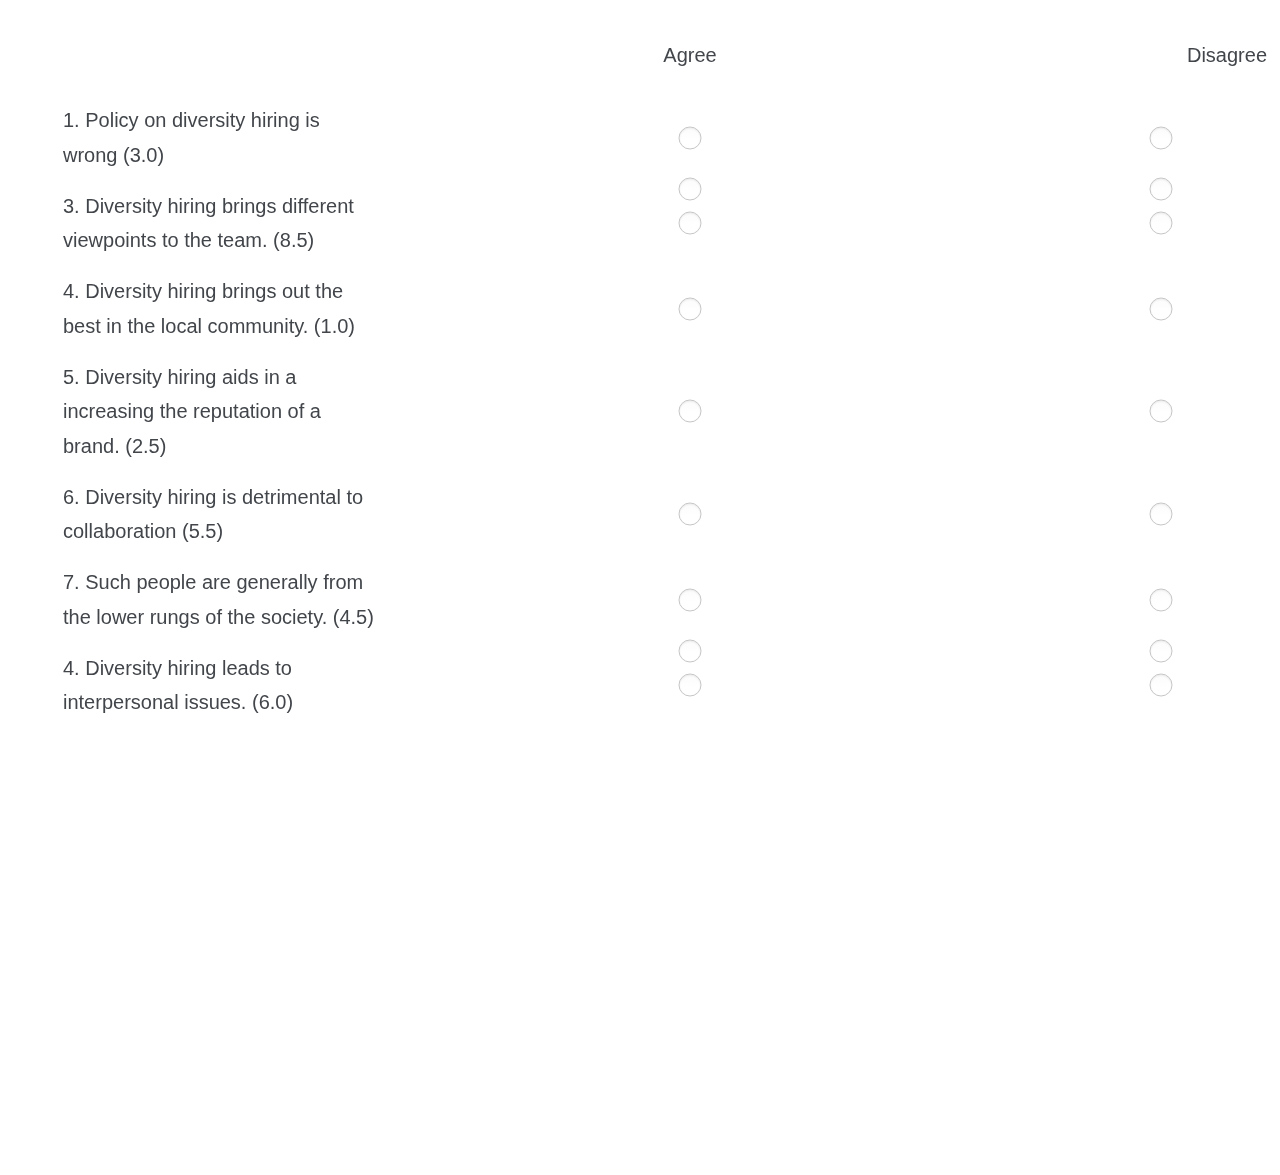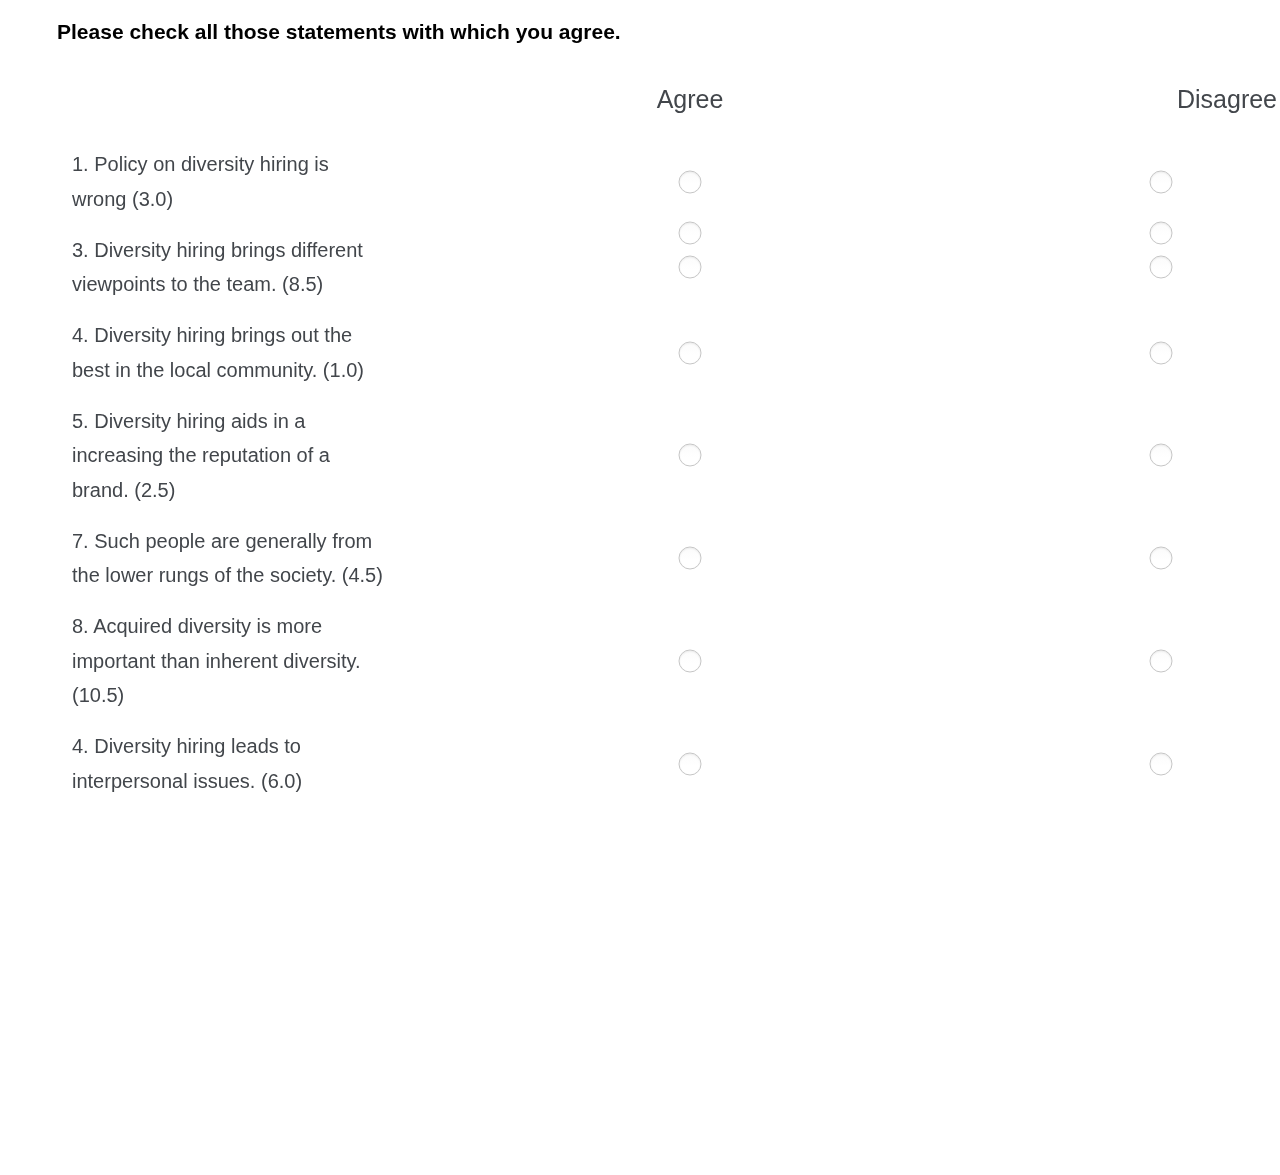--- a/index.html
+++ b/index.html
@@ -26,32 +26,31 @@
   }
   .header-row {
     position: relative;
     height: 24px;
     margin-top: 43px;
   }
   .col-header {
     position: absolute;
     top: 0;
     transform: translateX(-50%);
-    font-size: 25px;
+    font-size: 20px;
     line-height: 24px;
     color: #42464b;
     white-space: nowrap;
   }
   .col-header.agree { left: 690px; }
   .col-header.disagree { left: 1227px; }
   .rows { margin-top: 36px; }
   .row {
     position: relative;
     margin-bottom: 16.5px;
-    padding-left: 9px;
   }
   .statement {
     margin-left: 63px;
     width: 460px;
     font-size: 20px;
     line-height: 34.5px;
     color: #42464b;
     white-space: pre-line;
   }
   .radio {
@@ -67,21 +66,20 @@
     cursor: pointer;
   }
   .radio.agree { left: 690px; }
   .radio.disagree { left: 1161px; }
 </style>
 </head>
 <body>
 
 <div class="survey">
 
-  <h1 class="question-title">Please check all those statements with which you agree.</h1>
 
   <div class="header-row">
     <span class="col-header agree">Agree</span>
     <span class="col-header disagree">Disagree</span>
   </div>
 
   <div class="rows">
 
     <div class="row">
       <div class="statement">1. Policy on diversity hiring is
@@ -110,32 +108,35 @@
     </div>
 
     <div class="row">
       <div class="statement">5. Diversity hiring aids in a
 increasing the reputation of a
 brand. (2.5)</div>
       <div class="radio agree"></div>
       <div class="radio disagree"></div>
     </div>
 
+    <div class="row">
+      <div class="statement">6. Diversity hiring is detrimental to
+collaboration (5.5)</div>
+      <div class="radio agree"></div>
+      <div class="radio disagree"></div>
+    </div>
 
     <div class="row">
       <div class="statement">7. Such people are generally from
 the lower rungs of the society. (4.5)</div>
       <div class="radio agree"></div>
       <div class="radio disagree"></div>
     </div>
 
     <div class="row">
-      <div class="statement">8. Acquired diversity is more
-important than inherent diversity.
-(10.5)</div>
       <div class="radio agree"></div>
       <div class="radio disagree"></div>
     </div>
 
 
     <div class="row">
       <div class="statement">4. Diversity hiring leads to
 interpersonal issues. (6.0)</div>
       <div class="radio agree"></div>
       <div class="radio disagree"></div>

